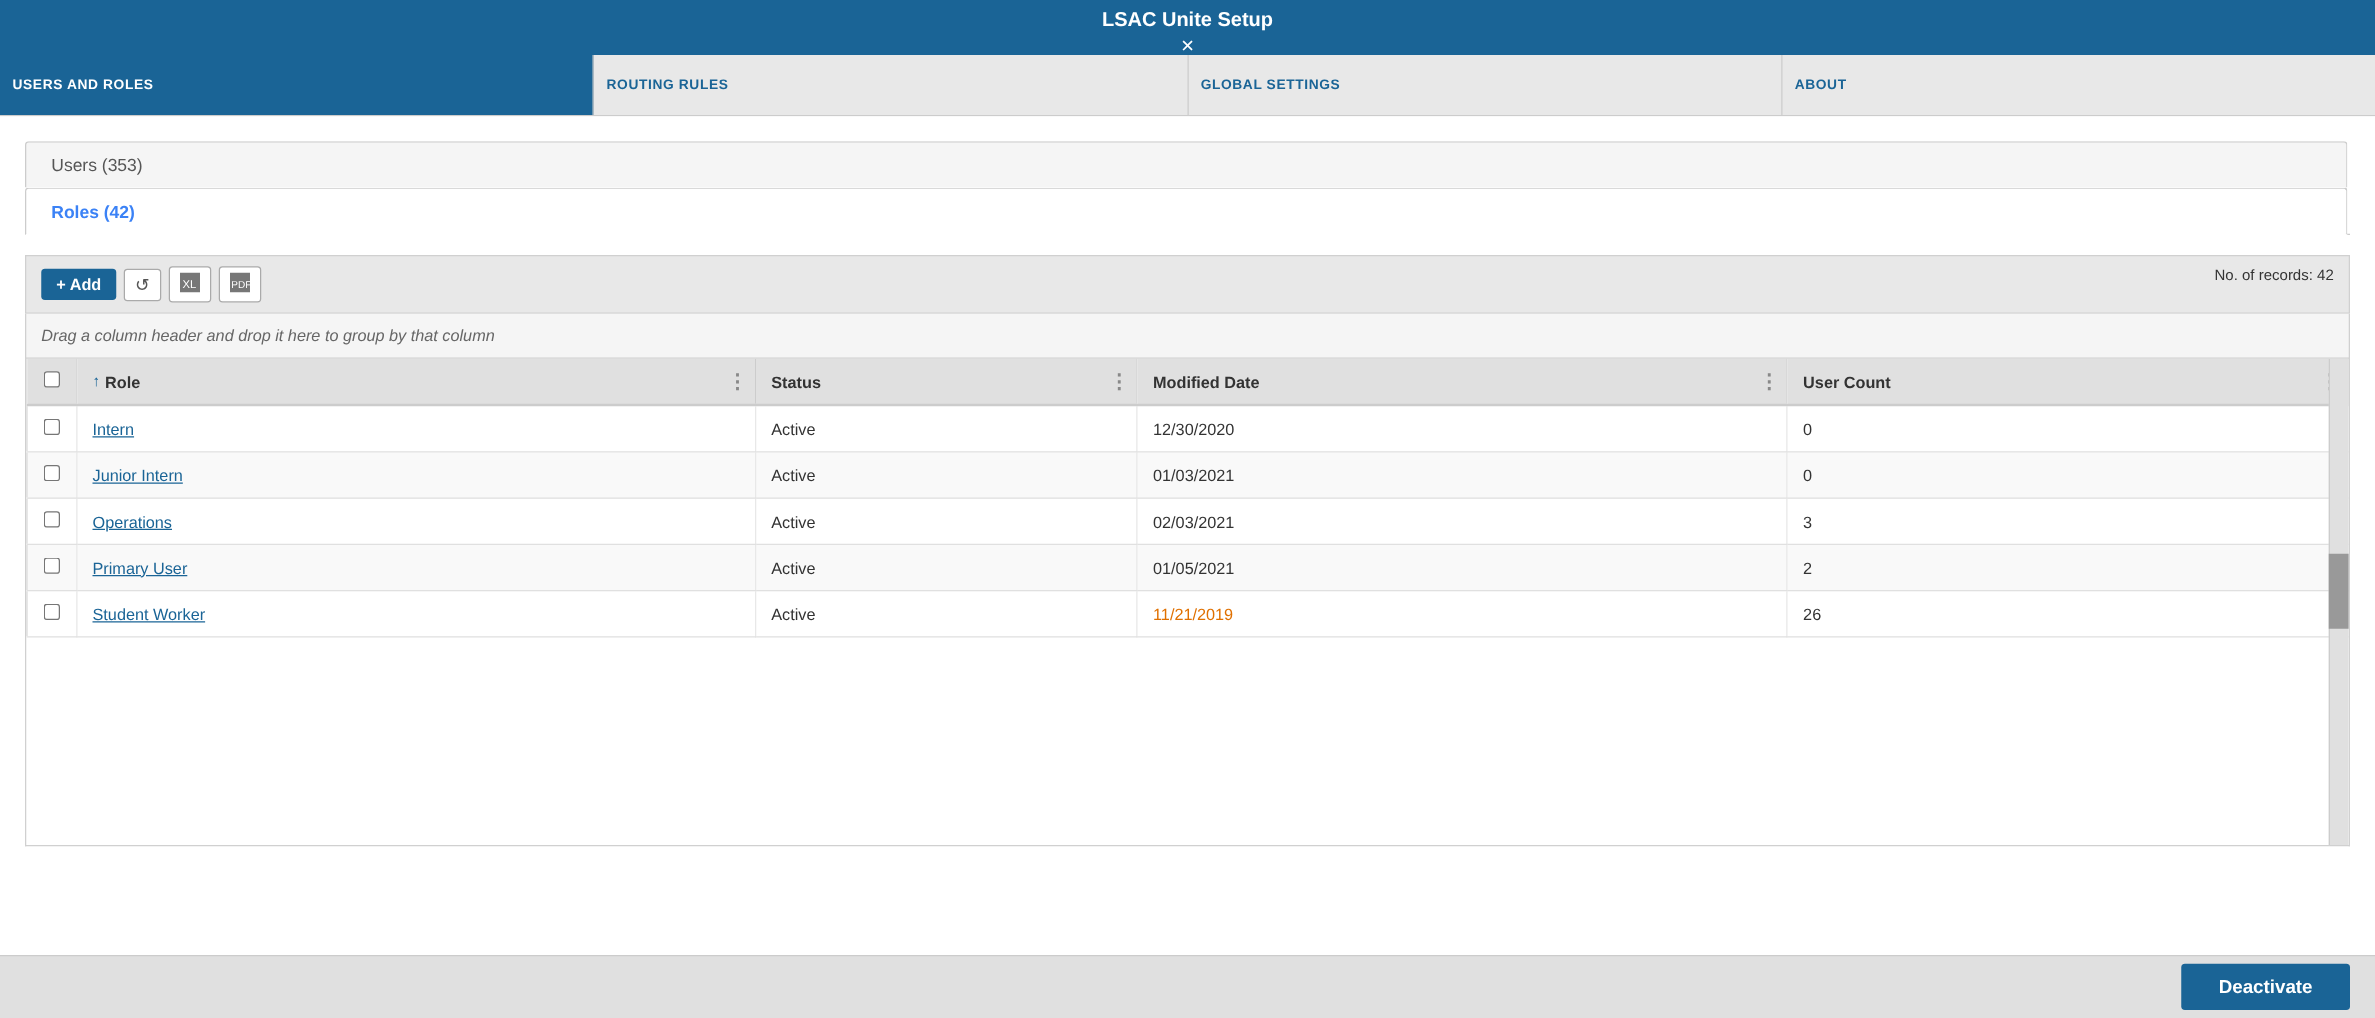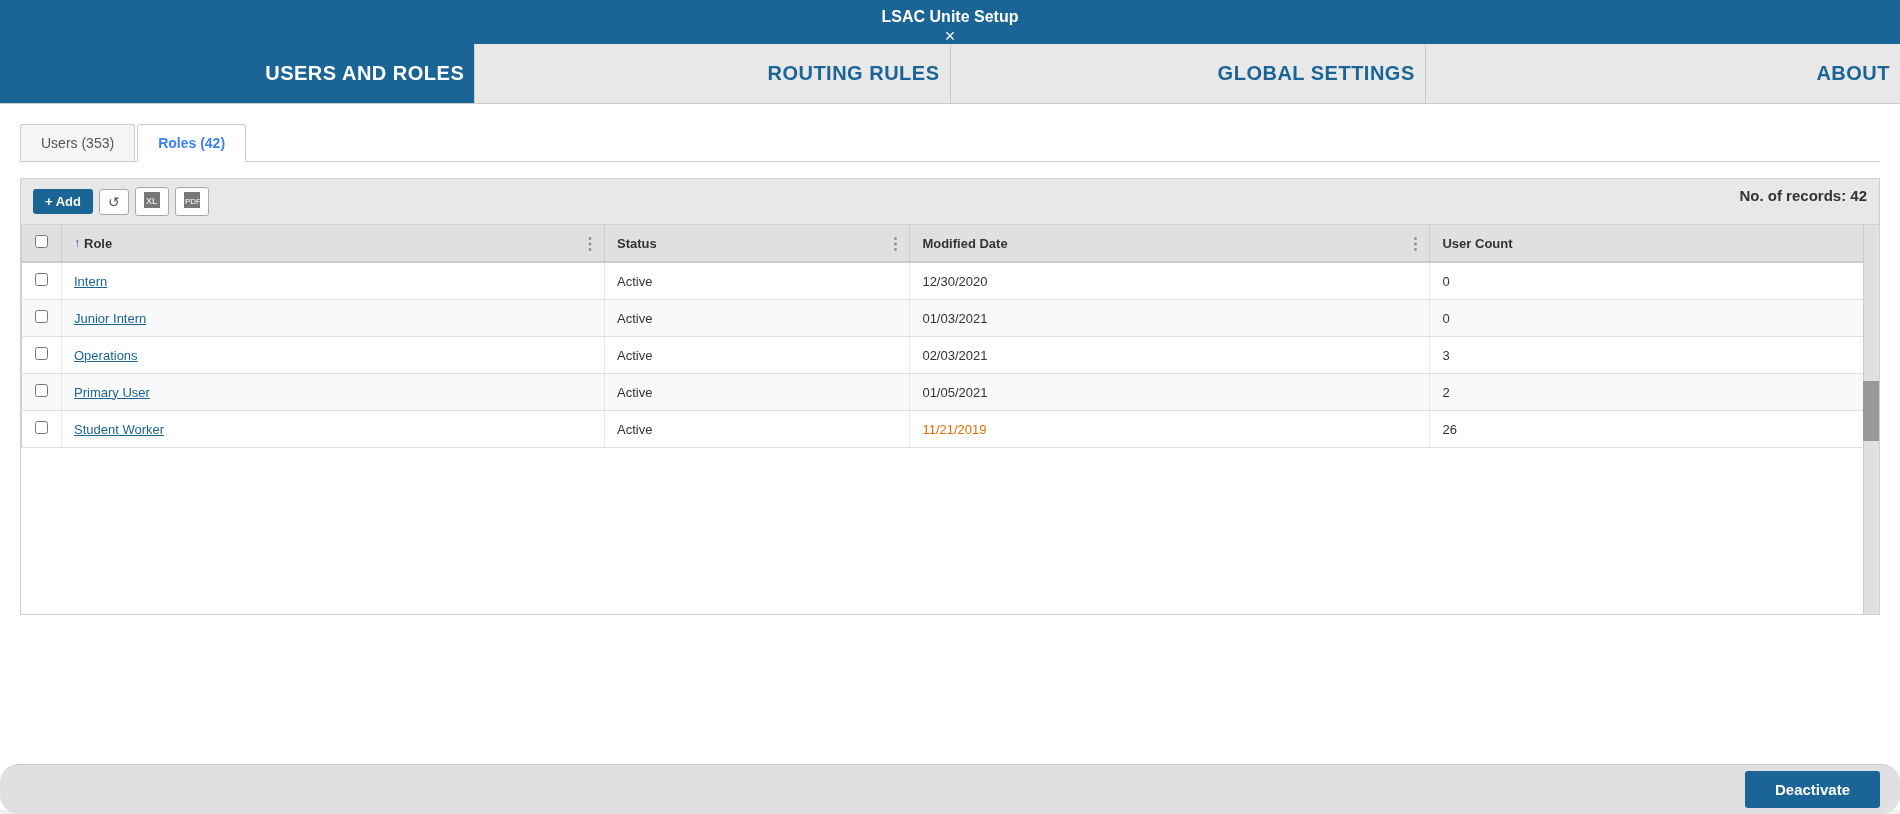--- a/index.html
+++ b/index.html
@@ -20,23 +20,23 @@
     .title-bar-close { color: white; font-size: 18px; cursor: pointer; background: none; border: none; }
 
     
     .nav-tabs {
       display: flex;
       background: #e8e8e8;
       border-bottom: 1px solid #ccc;
     }
     .nav-tab {
       flex: 1;
-      text-align: right;
+      text-align: left;
       padding: 18px 10px;
-      font-size: 20px;
+      font-size: 11px;
       font-weight: bold;
       color: #1a6496;
       cursor: pointer;
       letter-spacing: 0.5px;
       border-right: 1px solid #ccc;
     }
     .nav-tab:last-child { border-right: none; }
     .nav-tab.active {
       background: #1a6496;
       color: white;
@@ -47,20 +47,21 @@
       padding: 20px 20px 10px 20px;
       background: white;
       height: calc(814px - 44px - 64px);
     }
 
     
     .sub-tabs {
       display: flex;
       border-bottom: 1px solid #ccc;
       margin-bottom: 16px;
+      flex-direction: column;
     }
     .sub-tab {
       padding: 10px 20px;
       cursor: pointer;
       border: 1px solid #ccc;
       border-bottom: none;
       background: #f5f5f5;
       color: #555;
       font-size: 14px;
       margin-right: 2px;
@@ -96,21 +97,21 @@
     }
     .toolbar-icon-btn {
       padding: 4px 8px;
       background: white;
       border: 1px solid #aaa;
       border-radius: 3px;
       cursor: pointer;
       font-size: 14px;
       color: #555;
     }
-    .toolbar-right { font-size: 15px; color: #333; font-weight: bold; }
+    .toolbar-right { font-size: 12px; color: #333; font-weight: normal; }
 
     
     .drag-hint {
       padding: 10px 12px;
       background: #f5f5f5;
       border: 1px solid #d0d0d0;
       border-top: none;
       font-size: 13px;
       color: #666;
       font-style: italic;
@@ -203,21 +204,20 @@
       bottom: 0;
       left: 0;
       right: 0;
       height: 50px;
       background: #e0e0e0;
       border-top: 1px solid #ccc;
       display: flex;
       align-items: center;
       justify-content: flex-end;
       padding: 0 20px;
-      border-radius: 19px;
     }
     .deactivate-btn {
       padding: 10px 30px;
       background: #1a6496;
       color: white;
       border: none;
       border-radius: 3px;
       font-size: 15px;
       font-weight: bold;
       cursor: pointer;
@@ -260,20 +260,21 @@
       <button class="toolbar-icon-btn" title="Export PDF">
         <svg width="16" height="16" viewBox="0 0 16 16" fill="none" xmlns="http://www.w3.org/2000/svg">
           <rect width="16" height="16" fill="#777"></rect>
           <text x="1" y="12" font-size="8" fill="white" font-family="Arial">PDF</text>
         </svg>
       </button>
     </div>
     <div class="toolbar-right">No. of records: 42</div>
   </div>
 
+  <div class="drag-hint">Drag a column header and drop it here to group by that column</div>
 
   <div class="table-wrapper">
     <div class="table-scroll">
       <table class="data-table">
         <thead>
           <tr>
             <th class="checkbox-col">
               <input type="checkbox" style="">
             </th>
             <th>

